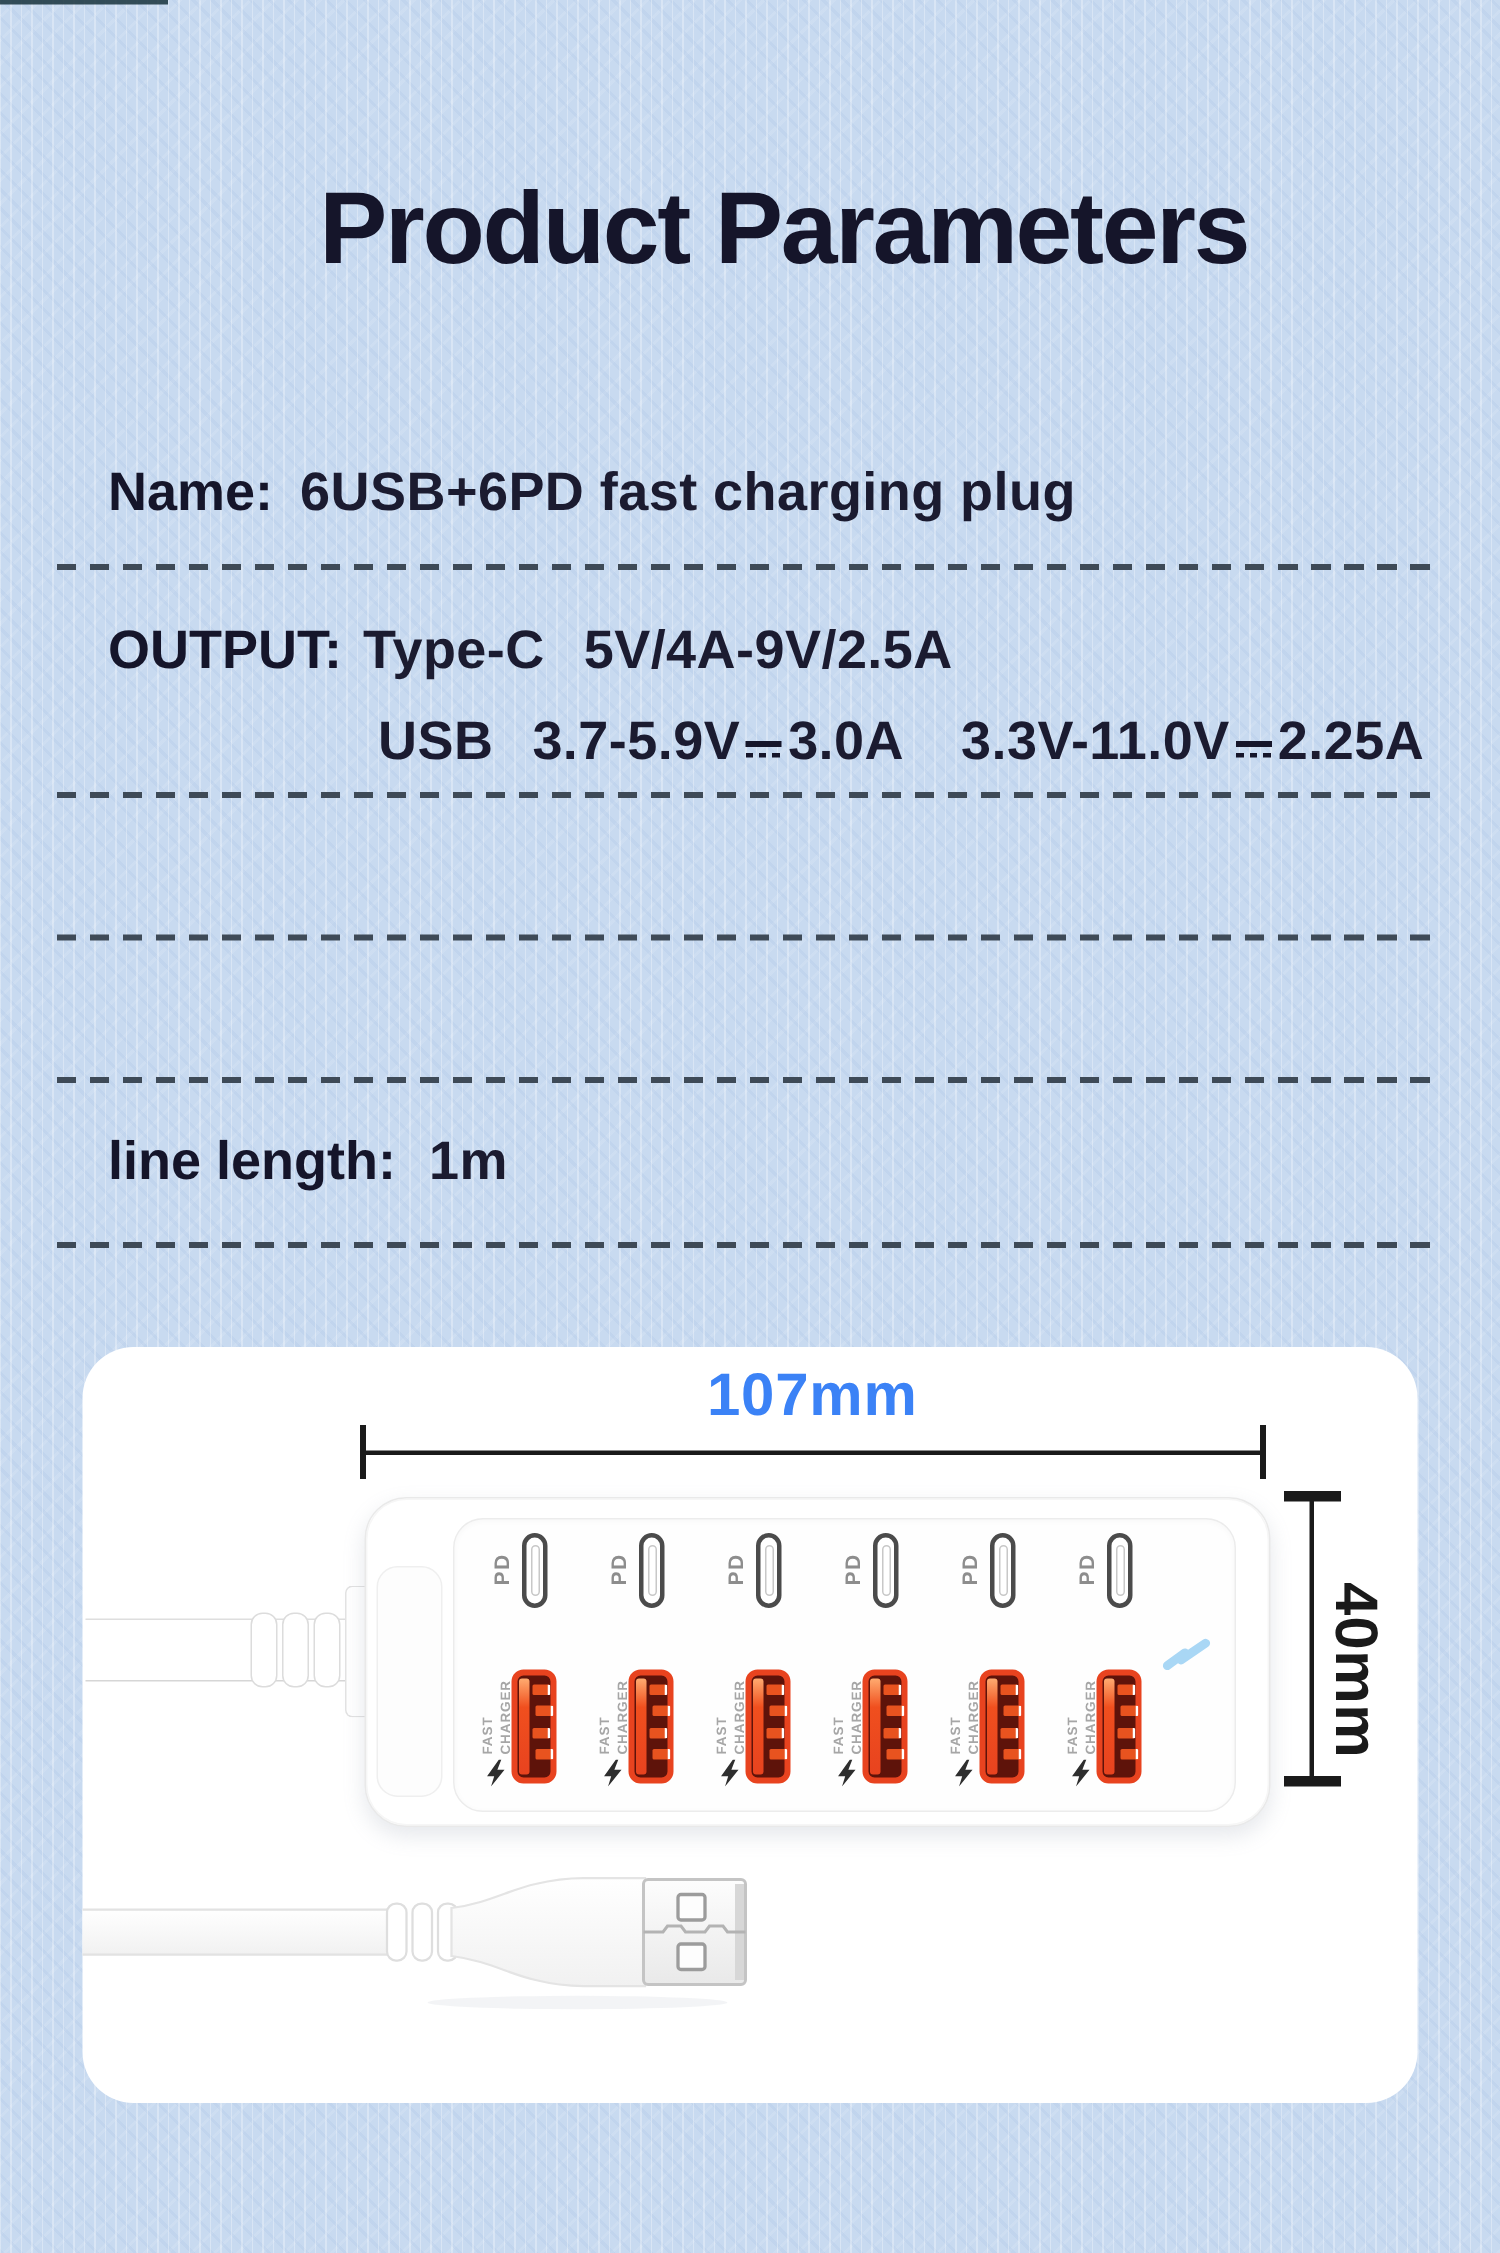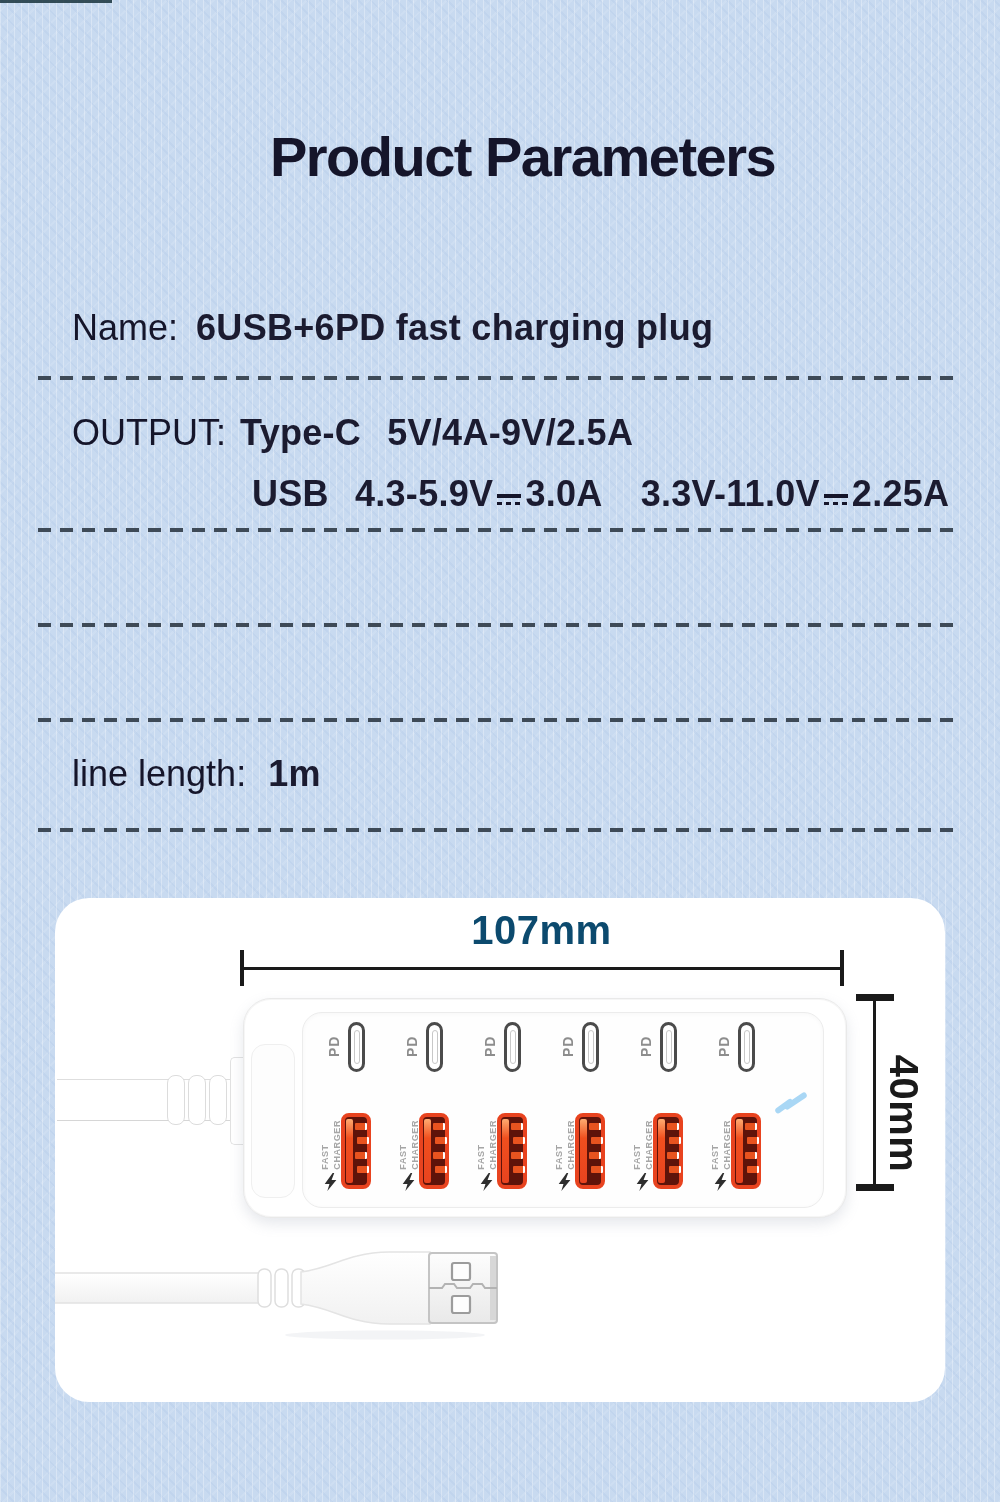--- a/index.html
+++ b/index.html
@@ -6,45 +6,45 @@
   body{font-family:"Liberation Sans","DejaVu Sans",sans-serif;}
   .page{position:relative;width:1000px;height:1502px;overflow:hidden;
     background-color:#c8daf0;
     background-image:
       repeating-linear-gradient(90deg, rgba(255,255,255,.30) 0 1px, rgba(255,255,255,0) 1px 7px),
       repeating-linear-gradient(45deg, rgba(168,193,228,.22) 0 2px, rgba(168,193,228,0) 2px 9px),
       repeating-linear-gradient(-45deg, rgba(255,255,255,.10) 0 2px, rgba(255,255,255,0) 2px 11px);
     color:#191930;}
   .top-sliver{position:absolute;left:0;top:0;width:112px;height:3px;background:#17323c;opacity:.85;}
 
-  .title{position:absolute;left:0;right:0;top:124px;text-align:center;
-    font-size:56px;font-weight:700;letter-spacing:-1.5px;color:#15152a;padding-left:45px;}
+  .title{position:absolute;left:0;right:0;top:113px;text-align:center;
+    font-size:68px;font-weight:700;letter-spacing:-1.5px;color:#15152a;padding-left:45px;}
 
   .spec-row{position:absolute;left:72px;right:40px;font-size:36px;line-height:1;white-space:nowrap;}
-  .spec-label{font-weight:400;color:#15152a;}
+  .spec-label{font-weight:700;color:#15152a;}
   .spec-value{font-weight:700;color:#1b1b30;letter-spacing:.3px;}
   .g14{margin-right:14px;} .g18{margin-right:18px;} .g22{margin-right:22px;} .g26{margin-right:26px;}
   .gap-lg{display:inline-block;width:38px;}
 
   .dc{display:inline-block;position:relative;width:24px;height:15px;vertical-align:-1px;margin:0 4px;}
   .dc::before{content:"";position:absolute;left:0;right:0;top:2px;height:3.5px;background:#15152a;}
   .dc::after{content:"";position:absolute;left:0;right:0;top:9.5px;height:3.5px;
     background:repeating-linear-gradient(90deg,#15152a 0 5px,transparent 5px 9px);}
 
   .dash{position:absolute;left:38px;width:924px;height:4px;
     background:repeating-linear-gradient(90deg,#3e4a57 0 13px,transparent 13px 22px);}
 
   
   .card{position:absolute;left:55px;top:898px;width:890px;height:504px;background:#ffffff;
     border-radius:34px;}
 
   .dimh-line{position:absolute;left:186px;top:69px;width:601px;height:2.5px;background:#1a1a1a;}
   .dimh-tick{position:absolute;top:52px;width:3.5px;height:36px;background:#1a1a1a;}
   .dimh-label{position:absolute;left:186px;top:10px;width:601px;text-align:center;
-    font-size:40px;font-weight:600;color:#0c4a6e;letter-spacing:.5px;}
+    font-size:40px;font-weight:600;color:#3b82f6;letter-spacing:.5px;}
 
   .dimv-line{position:absolute;left:818px;top:100px;width:2.5px;height:190px;background:#1a1a1a;}
   .dimv-bar{position:absolute;left:801px;width:38px;height:7px;background:#1a1a1a;}
   .dimv-label{position:absolute;left:788px;top:193px;width:120px;text-align:center;
     transform:rotate(90deg);font-size:40px;font-weight:600;color:#1a1a1a;letter-spacing:.5px;}
 
   .hub{position:absolute;left:188px;top:100px;width:602px;height:218px;background:#fff;
     border:1px solid #e9e9e9;border-radius:28px;
     box-shadow:0 6px 14px rgba(130,142,160,.20), inset 0 0 0 1px #f6f6f6;}
   .hub-tab{position:absolute;left:175px;top:159px;width:20px;height:86px;background:#fff;
@@ -98,21 +98,21 @@
 
   <div class="spec-row" style="top:310px">
     <span class="spec-label g18">Name:</span><span class="spec-value">6USB+6PD fast charging plug</span>
   </div>
   <div class="dash" style="top:376px"></div>
 
   <div class="spec-row" style="top:415px">
     <span class="spec-label g14">OUTPUT:</span><span class="spec-value g26">Type-C</span><span class="spec-value">5V/4A-9V/2.5A</span>
   </div>
   <div class="spec-row" style="top:476px;left:252px">
-    <span class="spec-value g26">USB</span><span class="spec-value">4.3-5.9V</span><span class="dc"></span><span class="spec-value">3.0A</span><span class="gap-lg"></span><span class="spec-value">3.3V-11.0V</span><span class="dc"></span><span class="spec-value">2.25A</span>
+    <span class="spec-value g26">USB</span><span class="spec-value">3.7-5.9V</span><span class="dc"></span><span class="spec-value">3.0A</span><span class="gap-lg"></span><span class="spec-value">3.3V-11.0V</span><span class="dc"></span><span class="spec-value">2.25A</span>
   </div>
   <div class="dash" style="top:528px"></div>
 
   <div class="dash" style="top:623px"></div>
 
   <div class="dash" style="top:718px"></div>
 
   <div class="spec-row" style="top:756px">
     <span class="spec-label g22">line length:</span><span class="spec-value">1m</span>
   </div>

